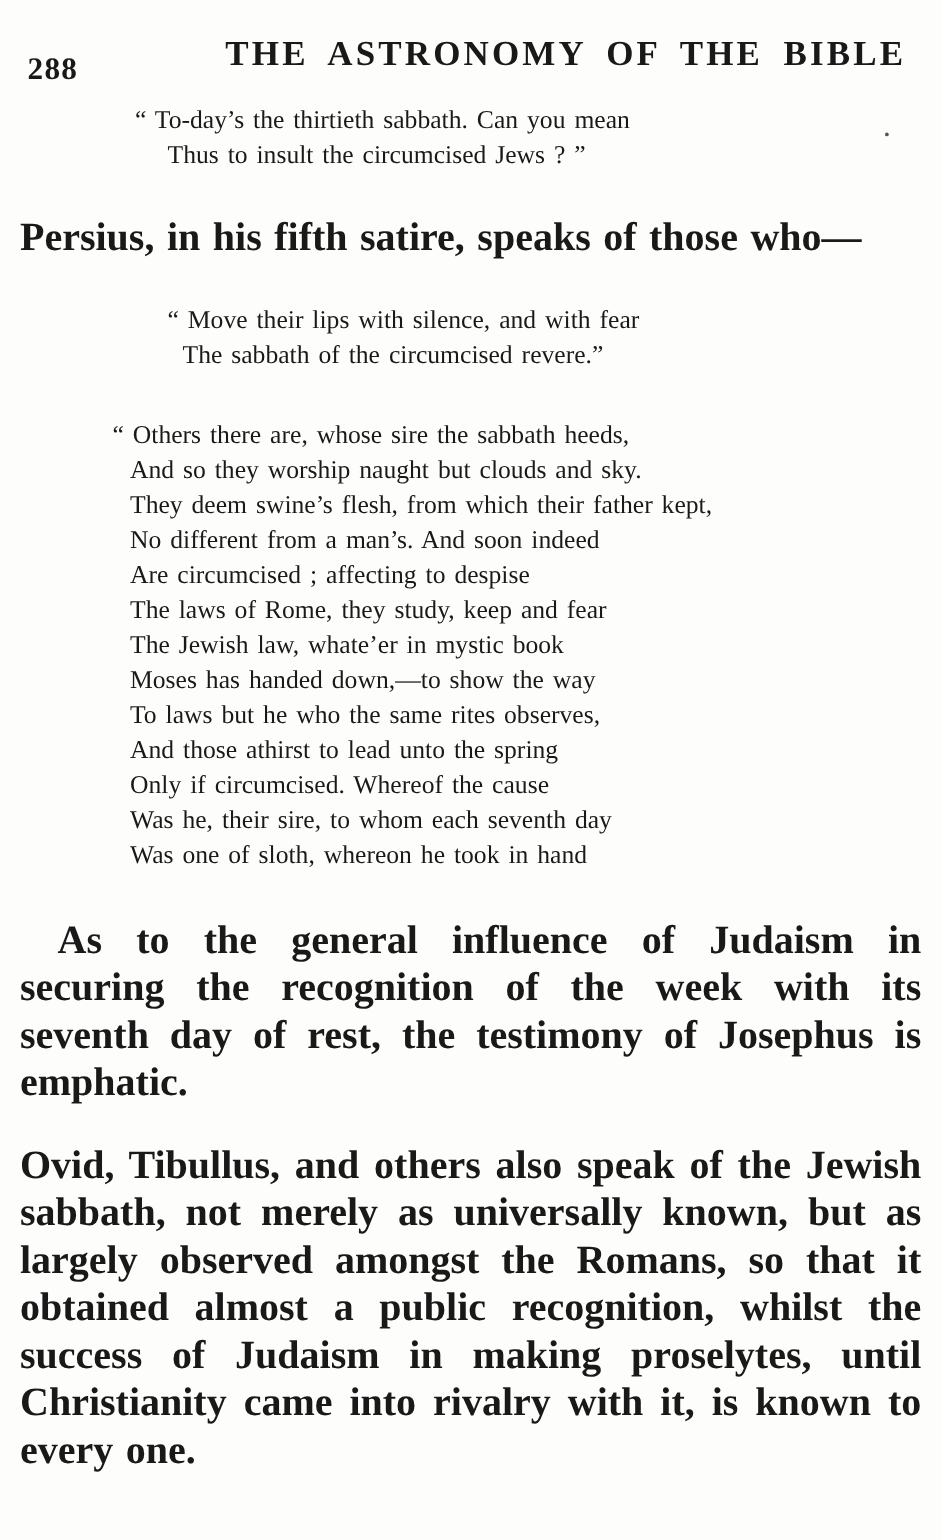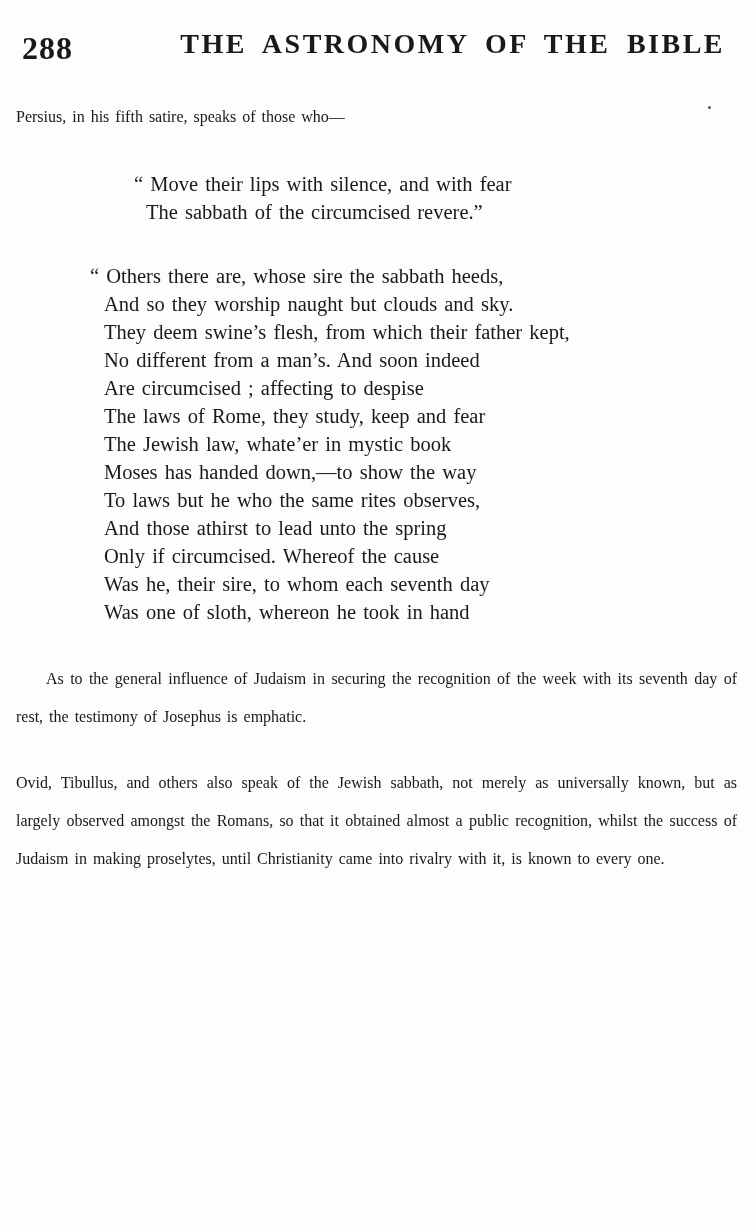--- a/index.html
+++ b/index.html
@@ -16,22 +16,22 @@
     overflow: hidden;
   }
   .page-header {
     position: relative;
     height: 42px;
     margin-bottom: 12px;
   }
   .page-number {
     position: absolute;
     left: 6px;
-    top: 2px;
-    font-size: 32px;
+    top: 14px;
+    font-size: 25px;
     font-weight: bold;
     letter-spacing: 1px;
   }
   .running-title {
     margin: 12px;
     text-align: right;
     font-size: 28px;
     font-weight: bold;
     letter-spacing: 2.5px;
     word-spacing: 7px;
@@ -40,25 +40,26 @@
   .speck {
     position: absolute;
     right: 42px;
     top: 106px;
     width: 3px;
     height: 3px;
     background: #555;
     border-radius: 50%;
   }
   p.body-para {
-    font-size: 16px;
+    font-size: 32px;
     line-height: 38px;
     text-align: justify;
     word-spacing: 2px;
     margin: 28px 0;
+    font-weight: bold;
   }
   p.first-indent { text-indent: 30px; }
   .verse {
     margin: 30px 0;
     font-size: 20.5px;
     line-height: 28px;
     word-spacing: 2px;
   }
   .verse .vline { white-space: nowrap; }
   .verse-1 { margin: 4px 0 32px 0; padding-left: 92px; }
@@ -77,20 +78,24 @@
 
 <div class="page">
 
   <div class="page-header">
     <span class="page-number">288</span>
     <h1 class="running-title">THE ASTRONOMY OF THE BIBLE</h1>
   </div>
 
   <div class="speck"></div>
 
+  <blockquote class="verse verse-1">
+    <div class="vline">“ To-day’s the thirtieth sabbath.   Can you mean</div>
+    <div class="vline ind">Thus to insult the circumcised Jews ? ”</div>
+  </blockquote>
 
   <p class="body-para para-persius">Persius, in his fifth satire, speaks of those who—</p>
 
   <blockquote class="verse verse-2">
     <div class="vline">“ Move their lips with silence, and with fear</div>
     <div class="vline ind">The sabbath of the circumcised revere.”</div>
   </blockquote>
 
 
   <blockquote class="verse verse-3">

